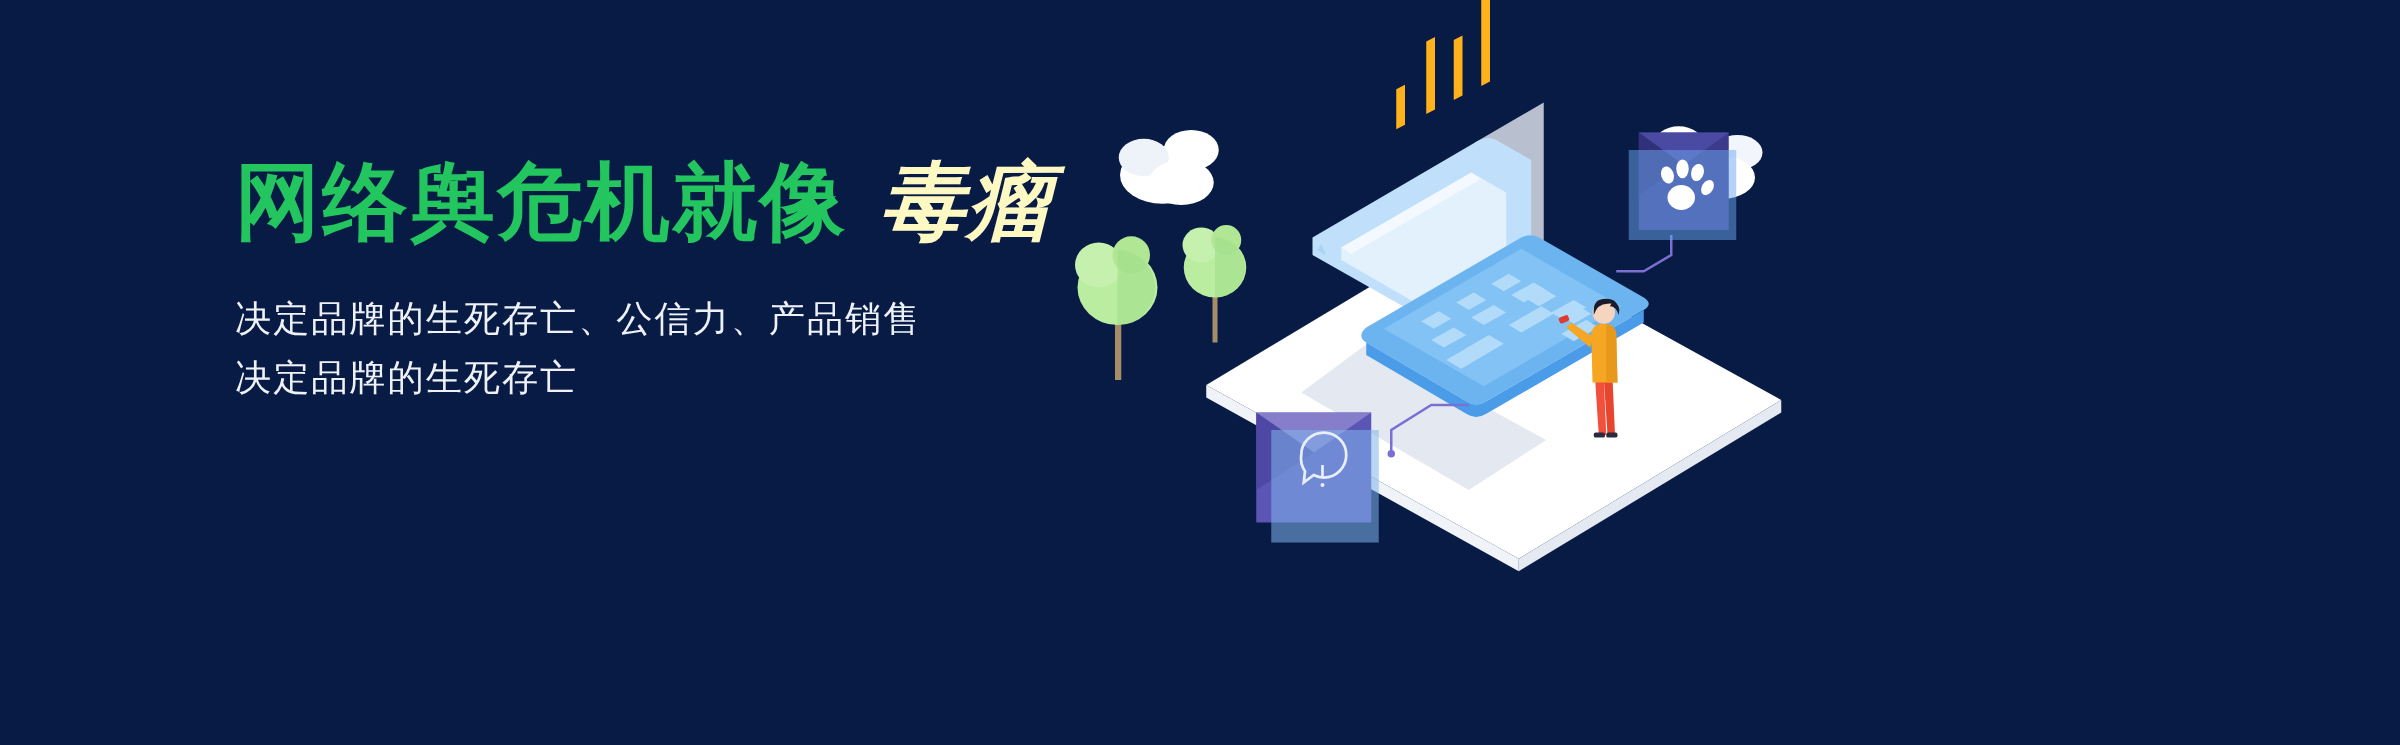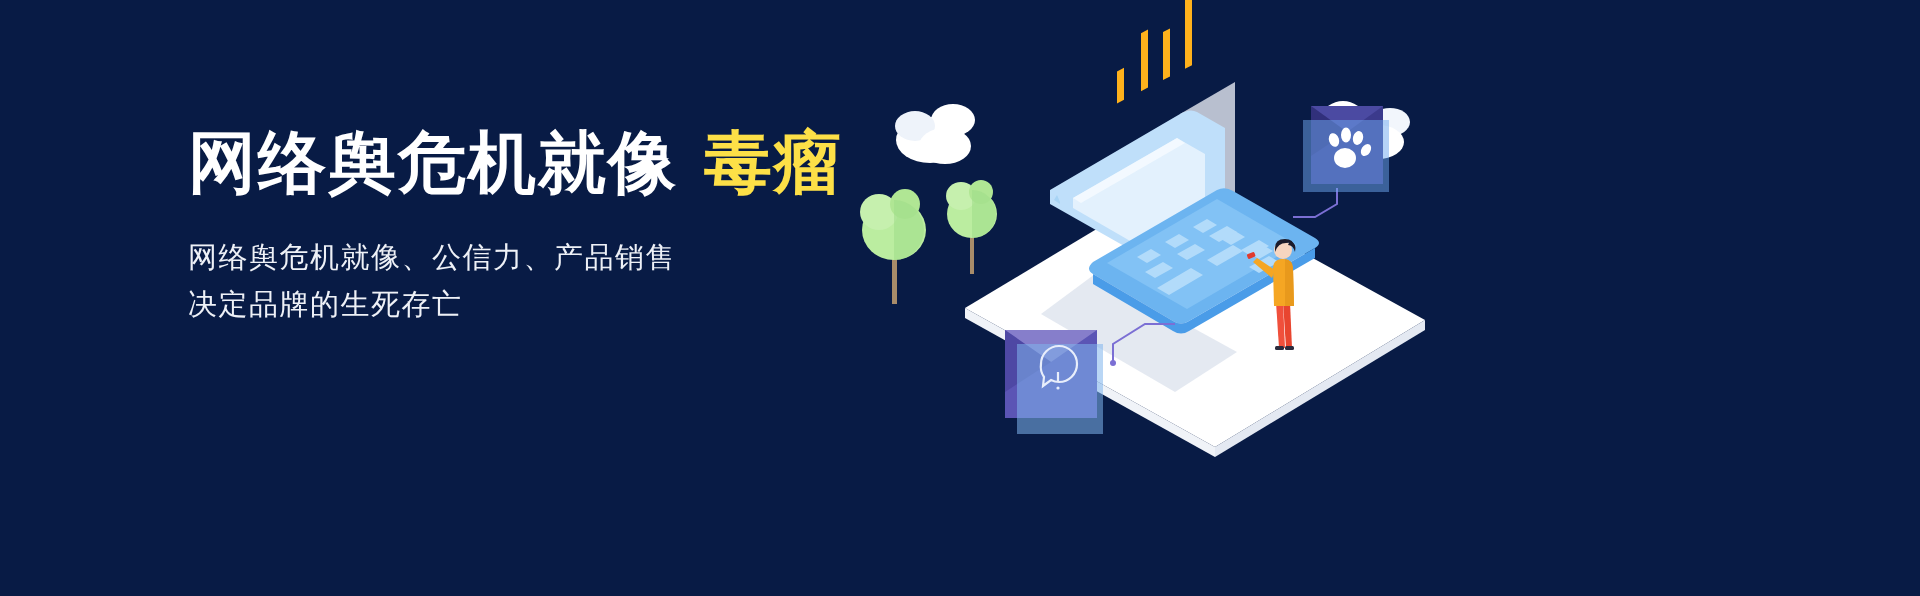--- a/index.html
+++ b/index.html
@@ -23,23 +23,24 @@
     width:720px;
   }
   #headline{
     white-space:nowrap;
     line-height:1;
     font-size:68px;
     font-weight:700;
     letter-spacing:2px;
     margin-bottom:46px;
   }
-  #headline .hl-white{ color:#ffffff;font-family:Liberation Serif, serif; }
+  #headline .hl-white{ color:#22c55e;font-family:Liberation Serif, serif; }
   #headline .hl-red{
-    color:#fde047;
+    color:#fef9c3;
+    font-style:italic;
     font-weight:700;
     margin-left:26px;
     letter-spacing:1px;
   }
   .sub-line{
     color:#eef1f7;
     font-size:29px;
     font-weight:400;
     line-height:1;
     letter-spacing:1.5px;
@@ -60,21 +61,21 @@
 <body>
 
 <div id="banner">
 
   <div id="text-block">
 
     <div id="headline">
       <span class="hl-white">网络舆危机就像</span><span class="hl-red">毒瘤</span>
     </div>
 
-    <div class="sub-line" id="sub-line-1">网络舆危机就像、公信力、产品销售</div>
+    <div class="sub-line" id="sub-line-1">决定品牌的生死存亡、公信力、产品销售</div>
     <div class="sub-line" id="sub-line-2">决定品牌的生死存亡</div>
   </div>
 
   <div id="illustration">
     <svg width="620" height="400" viewBox="0 0 620 400" xmlns="http://www.w3.org/2000/svg">
 
       <g>
         <ellipse cx="85" cy="78" rx="34" ry="23" fill="#ffffff"></ellipse>
         <ellipse cx="108" cy="58" rx="22" ry="16" fill="#ffffff"></ellipse>
         <ellipse cx="70" cy="64" rx="20" ry="15" fill="#eef3fa"></ellipse>

